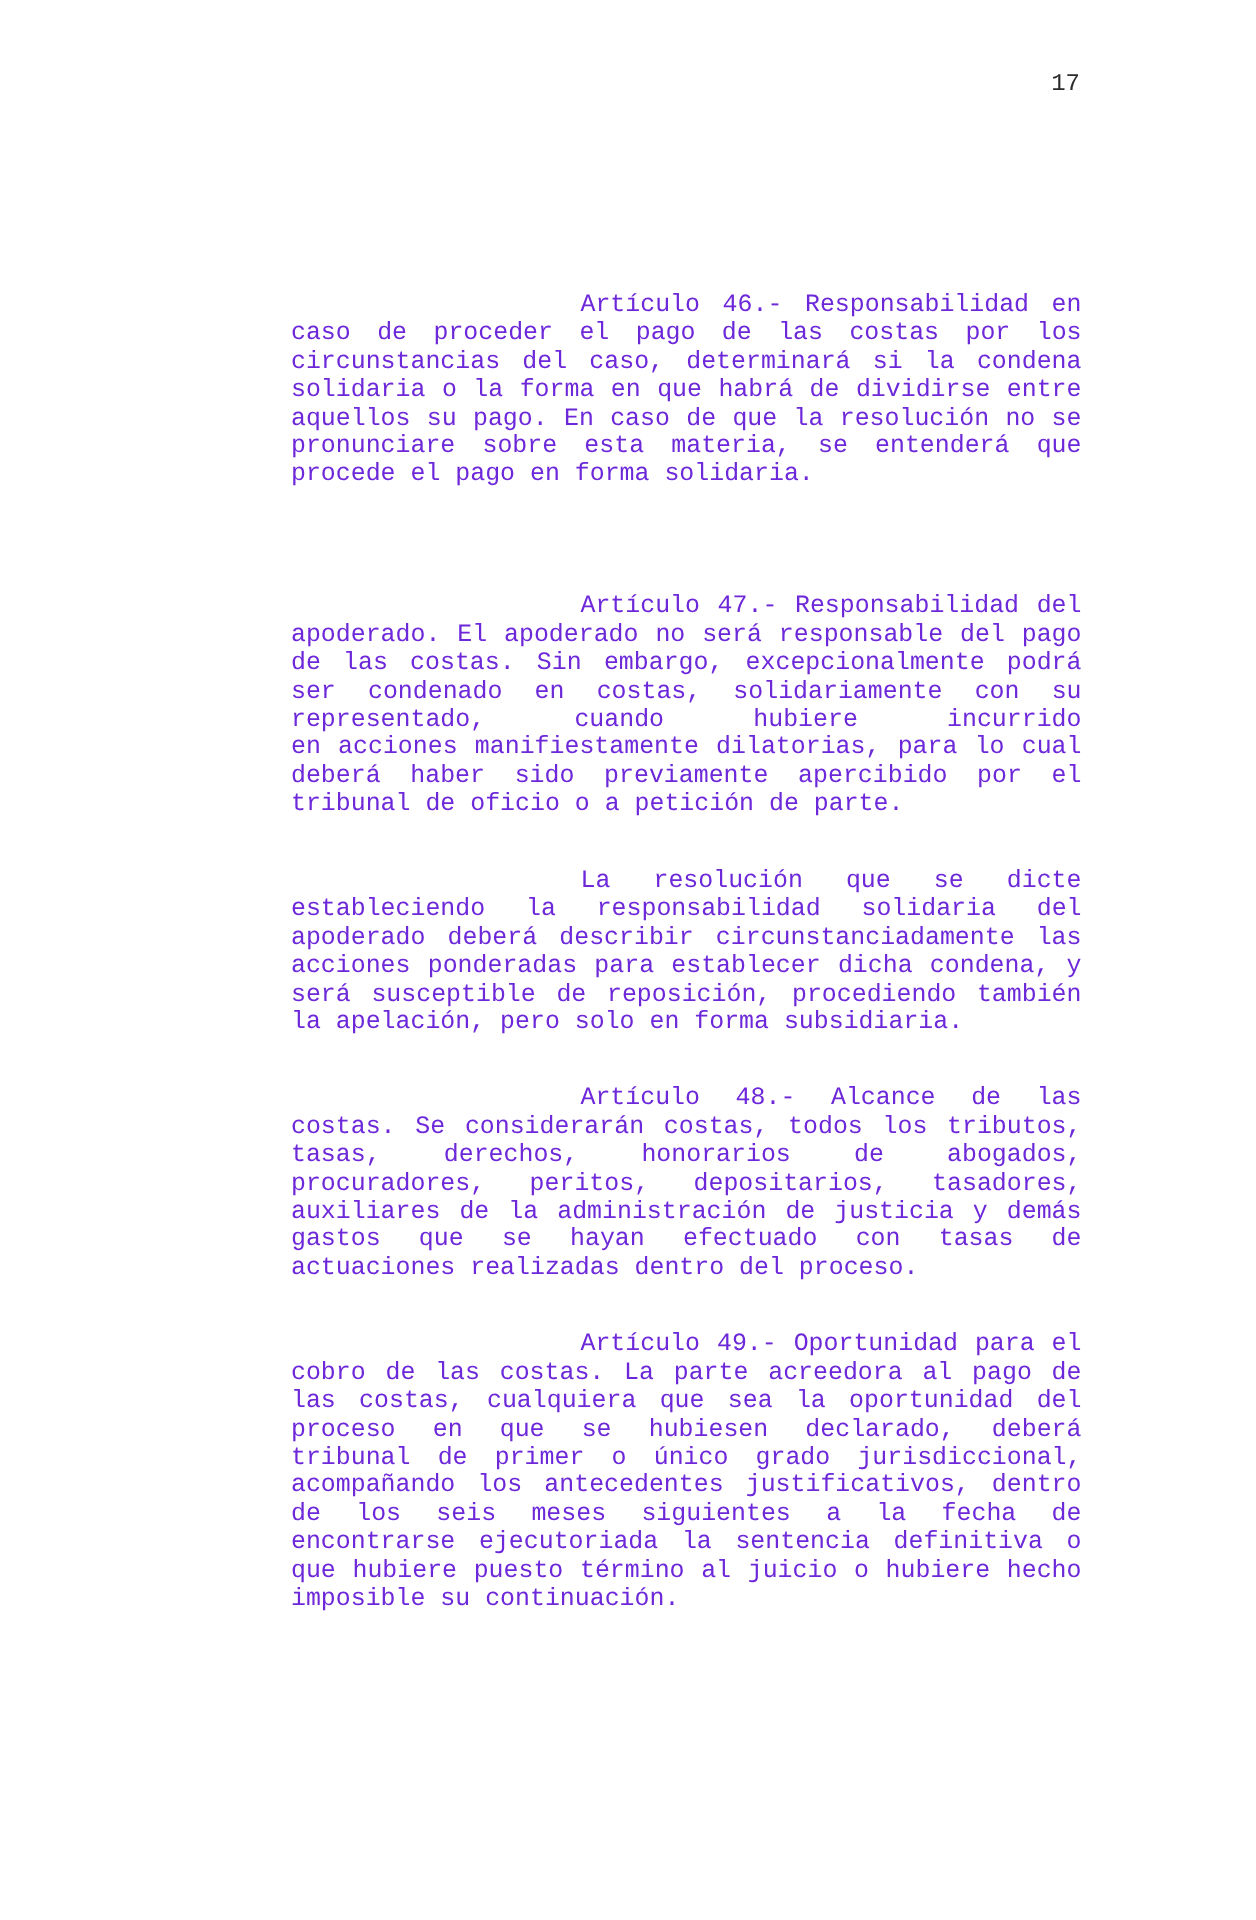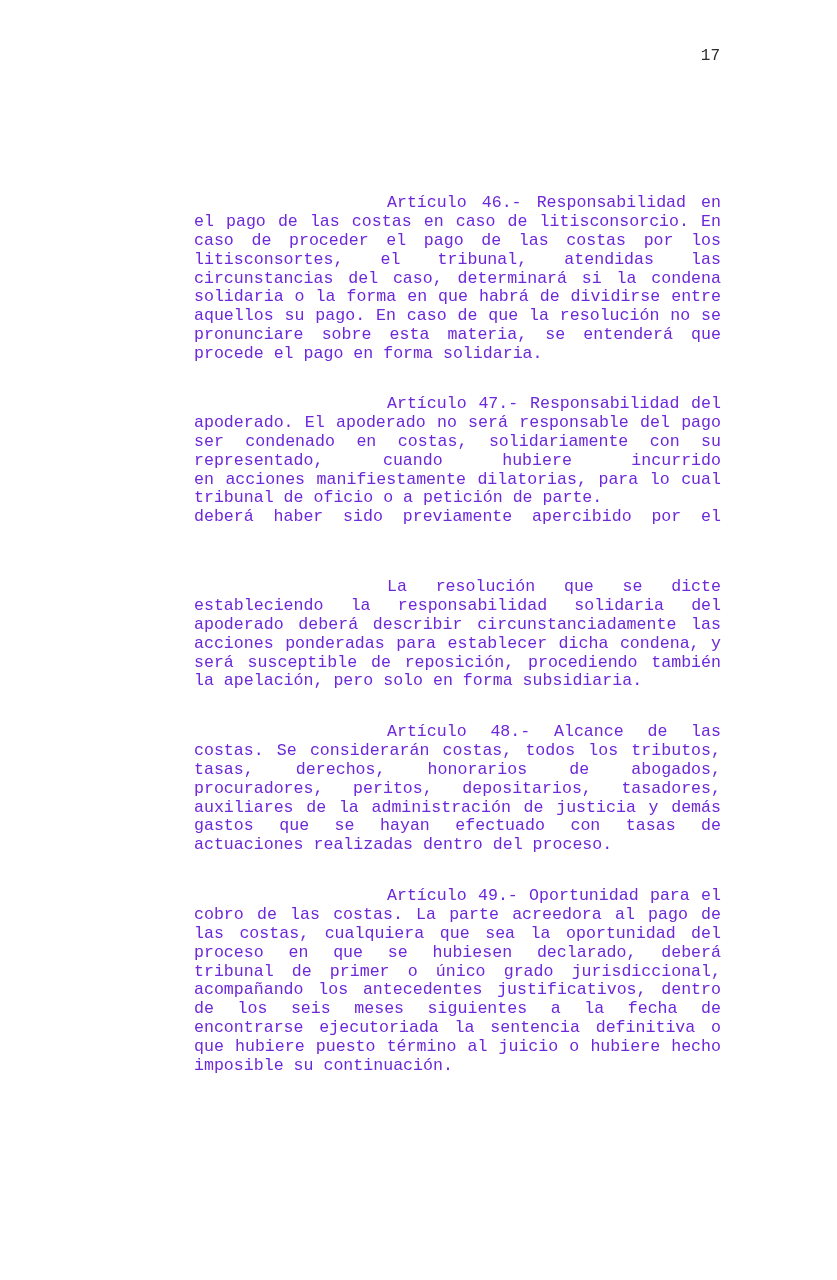--- a/index.html
+++ b/index.html
@@ -24,37 +24,36 @@
   .line.indent { padding-left: 193px; }
 </style>
 </head>
 <body>
 
 <div class="page">
   <div class="page-number">17</div>
 
   <div class="para" style="top:194px;">
       <span class="line indent">Artículo 46.- Responsabilidad en</span>
-      <span class="line">el pago de las costas en caso de litisconsorcio. En</span>
       <span class="line">caso de proceder el pago de las costas por los</span>
-      <span class="line">litisconsortes, el tribunal, atendidas las</span>
       <span class="line">circunstancias del caso, determinará si la condena es</span>
       <span class="line">solidaria o la forma en que habrá de dividirse entre</span>
       <span class="line">aquellos su pago. En caso de que la resolución no se</span>
       <span class="line">pronunciare sobre esta materia, se entenderá que</span>
       <span class="line last">procede el pago en forma solidaria.</span>
     </div>
   <div class="para" style="top:395px;">
       <span class="line indent">Artículo 47.- Responsabilidad del</span>
       <span class="line">apoderado. El apoderado no será responsable del pago</span>
+      <span class="line">de las costas. Sin embargo, excepcionalmente podrá</span>
       <span class="line">ser condenado en costas, solidariamente con su</span>
       <span class="line">representado, cuando hubiere incurrido reiteradamente</span>
       <span class="line">en acciones manifiestamente dilatorias, para lo cual</span>
+      <span class="line">deberá haber sido previamente apercibido por el</span>
       <span class="line last">tribunal de oficio o a petición de parte.</span>
-      <span class="line">deberá haber sido previamente apercibido por el</span>
     </div>
   <div class="para" style="top:578px;">
       <span class="line indent">La resolución que se dicte</span>
       <span class="line">estableciendo la responsabilidad solidaria del</span>
       <span class="line">apoderado deberá describir circunstanciadamente las</span>
       <span class="line">acciones ponderadas para establecer dicha condena, y</span>
       <span class="line">será susceptible de reposición, procediendo también</span>
       <span class="line last">la apelación, pero solo en forma subsidiaria.</span>
     </div>
   <div class="para" style="top:723px;">

